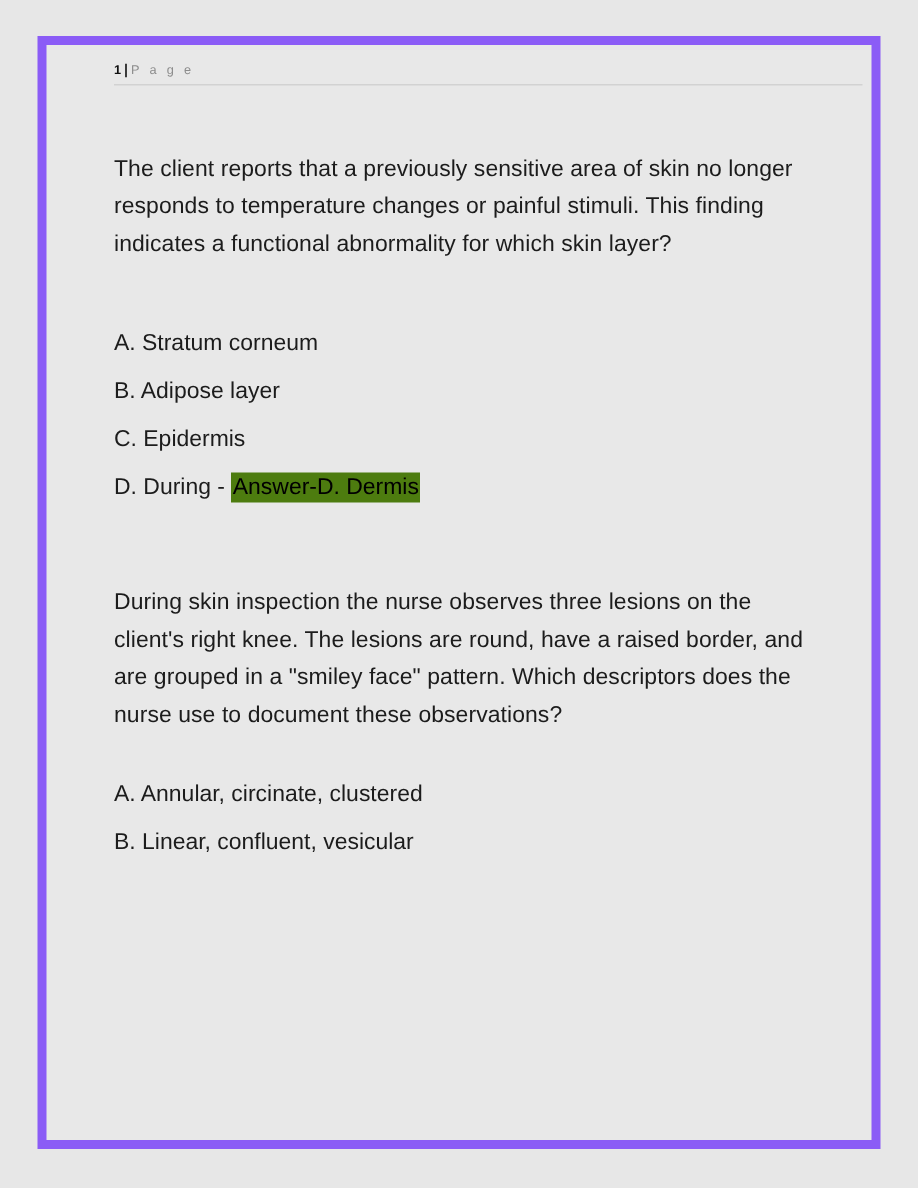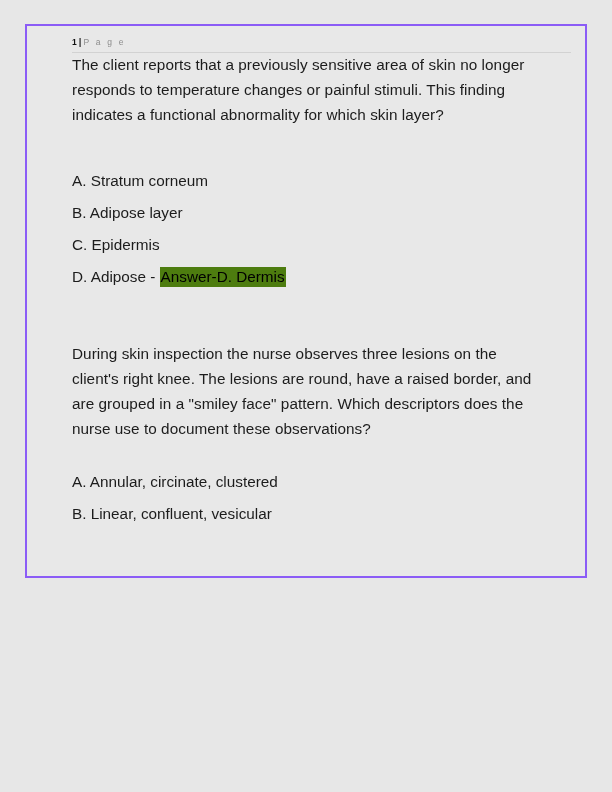--- a/index.html
+++ b/index.html
@@ -11,23 +11,23 @@
     height: 792px;
     background: #e7e7e7;
     font-family: "Liberation Sans", sans-serif;
     overflow: hidden;
   }
   #page-frame {
     position: absolute;
     left: 25px;
     top: 24px;
     width: 562px;
-    height: 554px;
+    height: 742px;
     box-sizing: border-box;
-    border: 2px solid #8b5cf6;
+    border: 6px solid #8b5cf6;
     background: #e8e8e8;
   }
   #page-inner {
     position: absolute;
     left: 45px;
     top: 9px;
     right: 18px;
   }
   .page-header {
     font-size: 8.5px;
@@ -70,21 +70,21 @@
   }
   .para {
     color: #1c1c1c;
     font-size: 15.3px;
     line-height: 24.8px;
     letter-spacing: 0.05px;
   }
   .q-block {
     width: 472px;
   }
-  .q1 { }
+  .q1 { margin-top: 44px; }
   .q2 { margin-top: 53px; }
   .opt {
     color: #1c1c1c;
     font-size: 15.3px;
     line-height: 24px;
     white-space: nowrap;
   }
   .opts-1 { margin-top: 42px; }
   .opts-2 { margin-top: 28px; }
   .opt + .opt { margin-top: 8px; }
@@ -105,21 +105,21 @@
     </div>
     <div class="header-rule"></div>
 
 
     <div class="para q-block q1">The client reports that a previously sensitive area of skin no longer responds to temperature changes or painful stimuli. This finding indicates a functional abnormality for which skin layer?</div>
 
     <div class="opts-1">
       <div class="opt"><span>A. Stratum corneum</span></div>
       <div class="opt"><span>B. Adipose layer</span></div>
       <div class="opt"><span>C. Epidermis</span></div>
-      <div class="opt"><span>D. Adipose - </span><span class="hl">Answer-D. Dermis</span></div>
+      <div class="opt"><span>D. During - </span><span class="hl">Answer-D. Dermis</span></div>
     </div>
 
     <div class="para q-block q2">During skin inspection the nurse observes three lesions on the client's right knee. The lesions are round, have a raised border, and are grouped in a "smiley face" pattern. Which descriptors does the nurse use to document these observations?</div>
 
     <div class="opts-2">
       <div class="opt"><span>A. Annular, circinate, clustered</span></div>
       <div class="opt"><span>B. Linear, confluent, vesicular</span></div>
     </div>
 
   </div>

